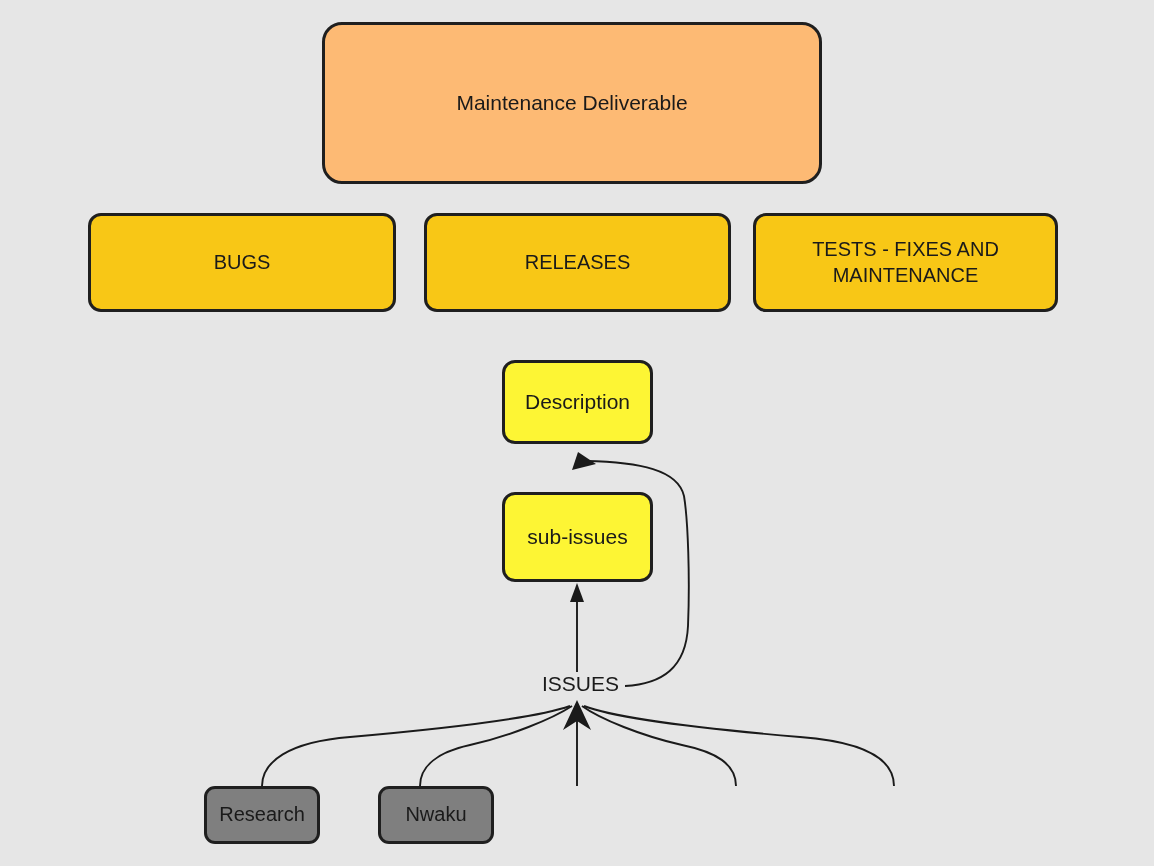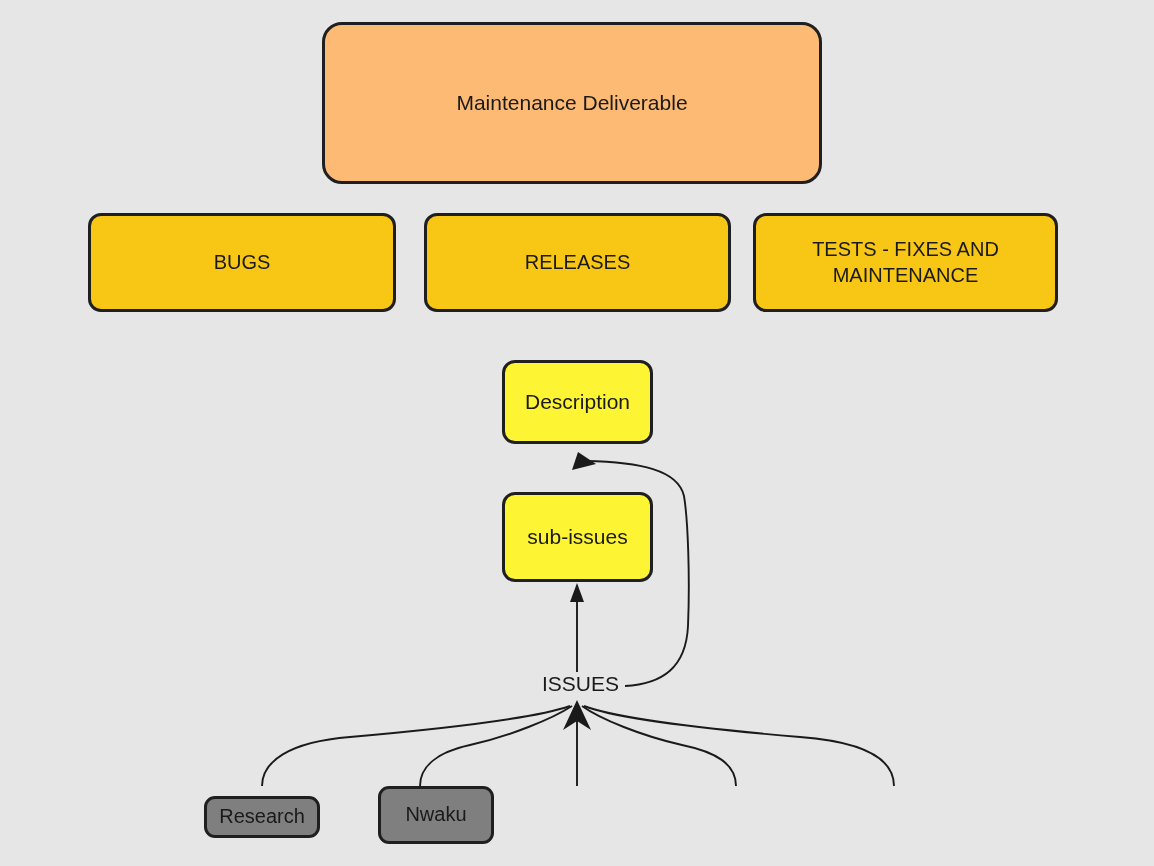--- a/index.html
+++ b/index.html
@@ -110,20 +110,20 @@
 
   <div class="node node-orange" style="left:753px; top:213px; width:305px; height:99px;">TESTS - FIXES AND
 MAINTENANCE</div>
 
   <div class="node node-yellow" style="left:502px; top:360px; width:151px; height:84px;">Description</div>
 
   <div class="node node-yellow" style="left:502px; top:492px; width:151px; height:90px;">sub-issues</div>
 
   <div class="label-node" style="left:537px; top:672px; width:80px;">ISSUES</div>
 
-  <div class="node node-gray" style="left:204px; top:786px; width:116px; height:42px;margin-top:10px;">Research</div>
+  <div class="node node-gray" style="left:204px; top:786px; width:116px; height:58px;">Research</div>
 
   <div class="node node-gray" style="left:362px; top:786px; width:116px; height:58px;margin-left:16px;">Nwaku</div>
 
 
 
 
 </div>
 
 </body></html>

